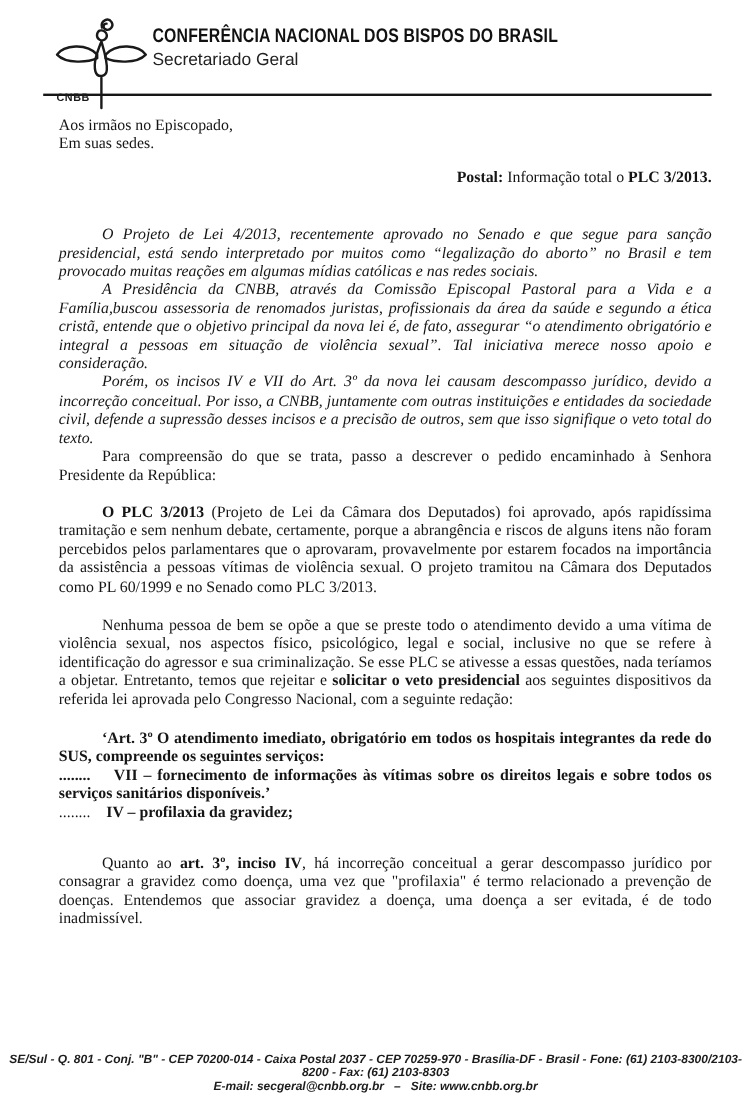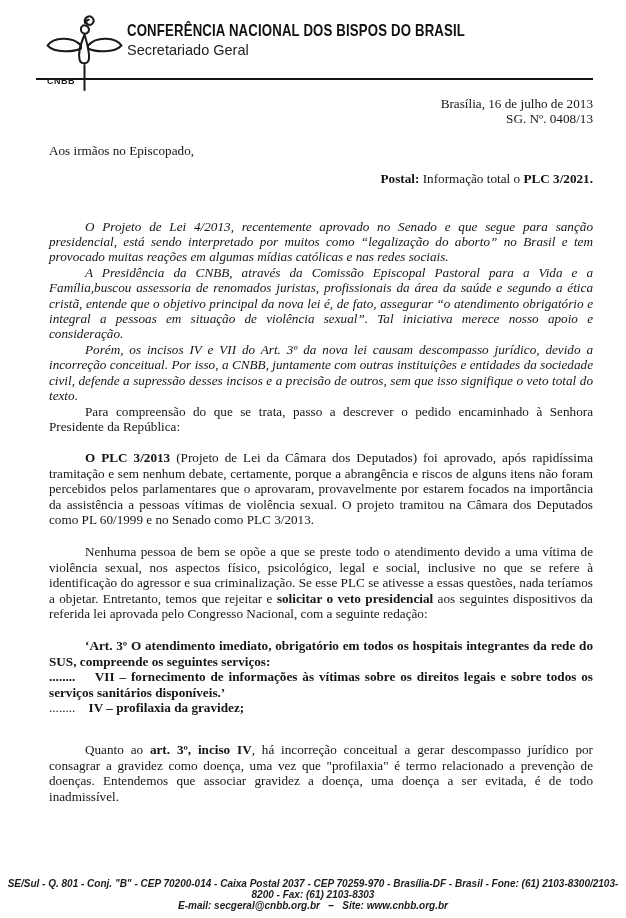--- a/index.html
+++ b/index.html
@@ -80,31 +80,28 @@
       </svg>
       <span class="logo-label">CNBB</span>
     </div>
     <div class="org">
       <div class="org-name">CONFERÊNCIA NACIONAL DOS BISPOS DO BRASIL</div>
       <div class="org-dept">Secretariado Geral</div>
     </div>
     <div class="rule"></div>
   </header>
 
-  <div class="dateblock">
-    <div>Brasília, 16 de julho de 2013</div>
-    <div>SG. Nº. 0408/13</div>
-  </div>
 
   <div class="recipient">
     <div>Aos irmãos no Episcopado,</div>
+    <div>Em suas sedes.</div>
   </div>
 
   <div class="subject">
-    <span class="b">Postal:</span><span> Informação total o </span><span class="b">PLC 3/2021.</span>
+    <span class="b">Postal:</span><span> Informação total o </span><span class="b">PLC 3/2013.</span>
   </div>
 
   <main class="letter-body">
       <p class="para italic indent"><span>O Projeto de Lei 4/2013, recentemente aprovado no Senado e que segue para sanção presidencial, está sendo interpretado por muitos como “legalização do aborto” no Brasil e tem provocado muitas reações em algumas mídias católicas e nas redes sociais.</span></p>
       <p class="para italic indent"><span>A Presidência da CNBB, através da Comissão Episcopal Pastoral para a Vida e a Família,buscou assessoria de renomados juristas, profissionais da área da saúde e segundo a ética cristã, entende que o objetivo principal da nova lei é, de fato, assegurar “o atendimento obrigatório e integral a pessoas em situação de violência sexual”. Tal iniciativa merece nosso apoio e consideração.</span></p>
       <p class="para italic indent"><span>Porém, os incisos IV e VII do Art. 3º da nova lei causam descompasso jurídico, devido a incorreção conceitual. Por isso, a CNBB, juntamente com outras instituições e entidades da sociedade civil, defende a supressão desses incisos e a precisão de outros, sem que isso signifique o veto total do texto.</span></p>
       <p class="para indent"><span>Para compreensão do que se trata, passo a descrever o pedido encaminhado à Senhora Presidente da República:</span></p>
       <p class="para indent gap-small"><span class="b">O PLC 3/2013</span><span> (Projeto de Lei da Câmara dos Deputados) foi aprovado, após rapidíssima tramitação e sem nenhum debate, certamente, porque a abrangência e riscos de alguns itens não foram percebidos pelos parlamentares que o aprovaram, provavelmente por estarem focados na importância da assistência a pessoas vítimas de violência sexual. O projeto tramitou na Câmara dos Deputados como PL 60/1999 e no Senado como PLC 3/2013.</span></p>
       <p class="para indent gap-medium"><span>Nenhuma pessoa de bem se opõe a que se preste todo o atendimento devido a uma vítima de violência sexual, nos aspectos físico, psicológico, legal e social, inclusive no que se refere à identificação do agressor e sua criminalização. Se esse PLC se ativesse a essas questões, nada teríamos a objetar. Entretanto, temos que rejeitar e </span><span class="b">solicitar o veto presidencial</span><span> aos seguintes dispositivos da referida lei aprovada pelo Congresso Nacional, com a seguinte redação:</span></p>
       <p class="para indent gap-medium"><span class="b">‘Art. 3º O atendimento imediato, obrigatório em todos os hospitais integrantes da rede do SUS, compreende os seguintes serviços:</span></p>

